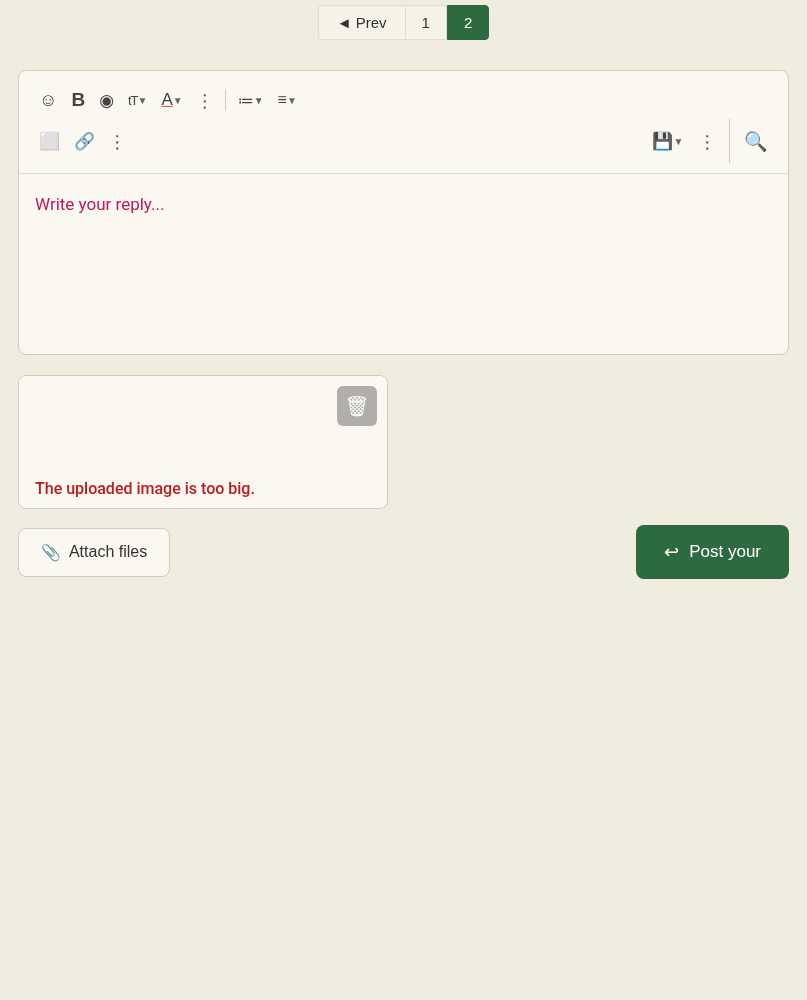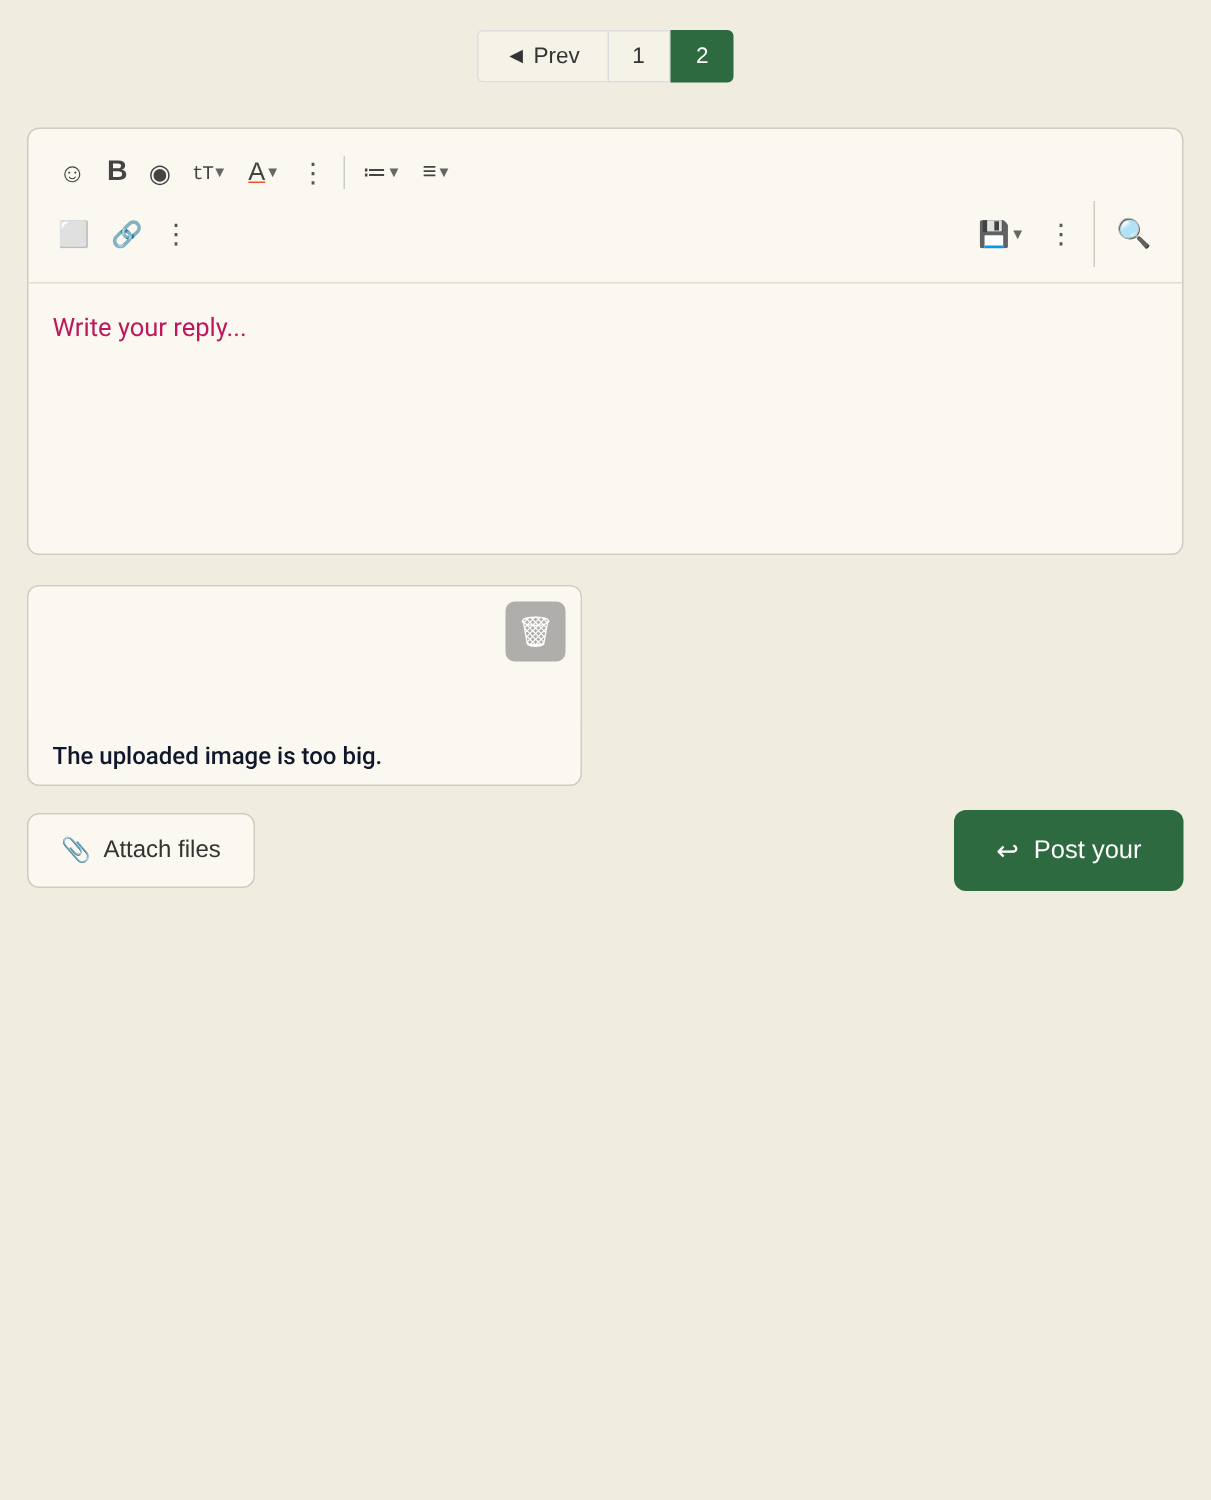--- a/index.html
+++ b/index.html
@@ -10,21 +10,21 @@
       min-height: 1000px;
       position: relative;
       overflow-x: hidden;
     }
 
     
     .pagination {
       display: flex;
       justify-content: center;
       align-items: center;
-      padding: 20px 0 30px 0;
+      padding: 5px 0 30px 0;
       gap: 0;
     }
     .page-btn {
       border: 1px solid #ddd;
       background: #f5f2e8;
       padding: 8px 18px;
       cursor: pointer;
       font-size: 15px;
       color: #333;
       display: flex;
@@ -159,21 +159,21 @@
       display: flex;
       align-items: center;
       justify-content: center;
       z-index: 10;
     }
     .attachment-preview-area {
       height: 90px;
       background: #faf8f0;
     }
     .attachment-error-msg {
-      color: #0f172a;
+      color: #b91c1c;
       font-size: 16px;
       font-weight: 500;
       padding: 12px 16px 8px 16px;
       line-height: 1.4;
     }
     .attachment-filename {
       background: #6b6b6b;
       color: #f0f0f0;
       padding: 14px 16px;
       font-size: 15px;
@@ -236,21 +236,21 @@
       <button class="tb-btn">
         <span>☺</span>
       </button>
       <button class="tb-btn">
         <span style="font-weight:bold;font-size:19px;">B</span>
       </button>
       <button class="tb-btn">
         <span style="font-size:17px;">◉</span>
       </button>
       <button class="tb-btn">
-        <span style="font-size:13px;letter-spacing:-1px;font-family:Liberation Mono, monospace;">tT</span>
+        <span style="font-size:13px;letter-spacing:-1px;">tT</span>
         <span class="tb-arrow">▼</span>
       </button>
       <button class="tb-btn">
         <span style="font-size:17px;text-decoration:underline;text-decoration-color:#e53;">A</span>
         <span class="tb-arrow">▼</span>
       </button>
       <span class="tb-dots">⋮</span>
       <div class="tb-separator"></div>
       <button class="tb-btn">
         <span style="font-size:16px;">≔</span>

